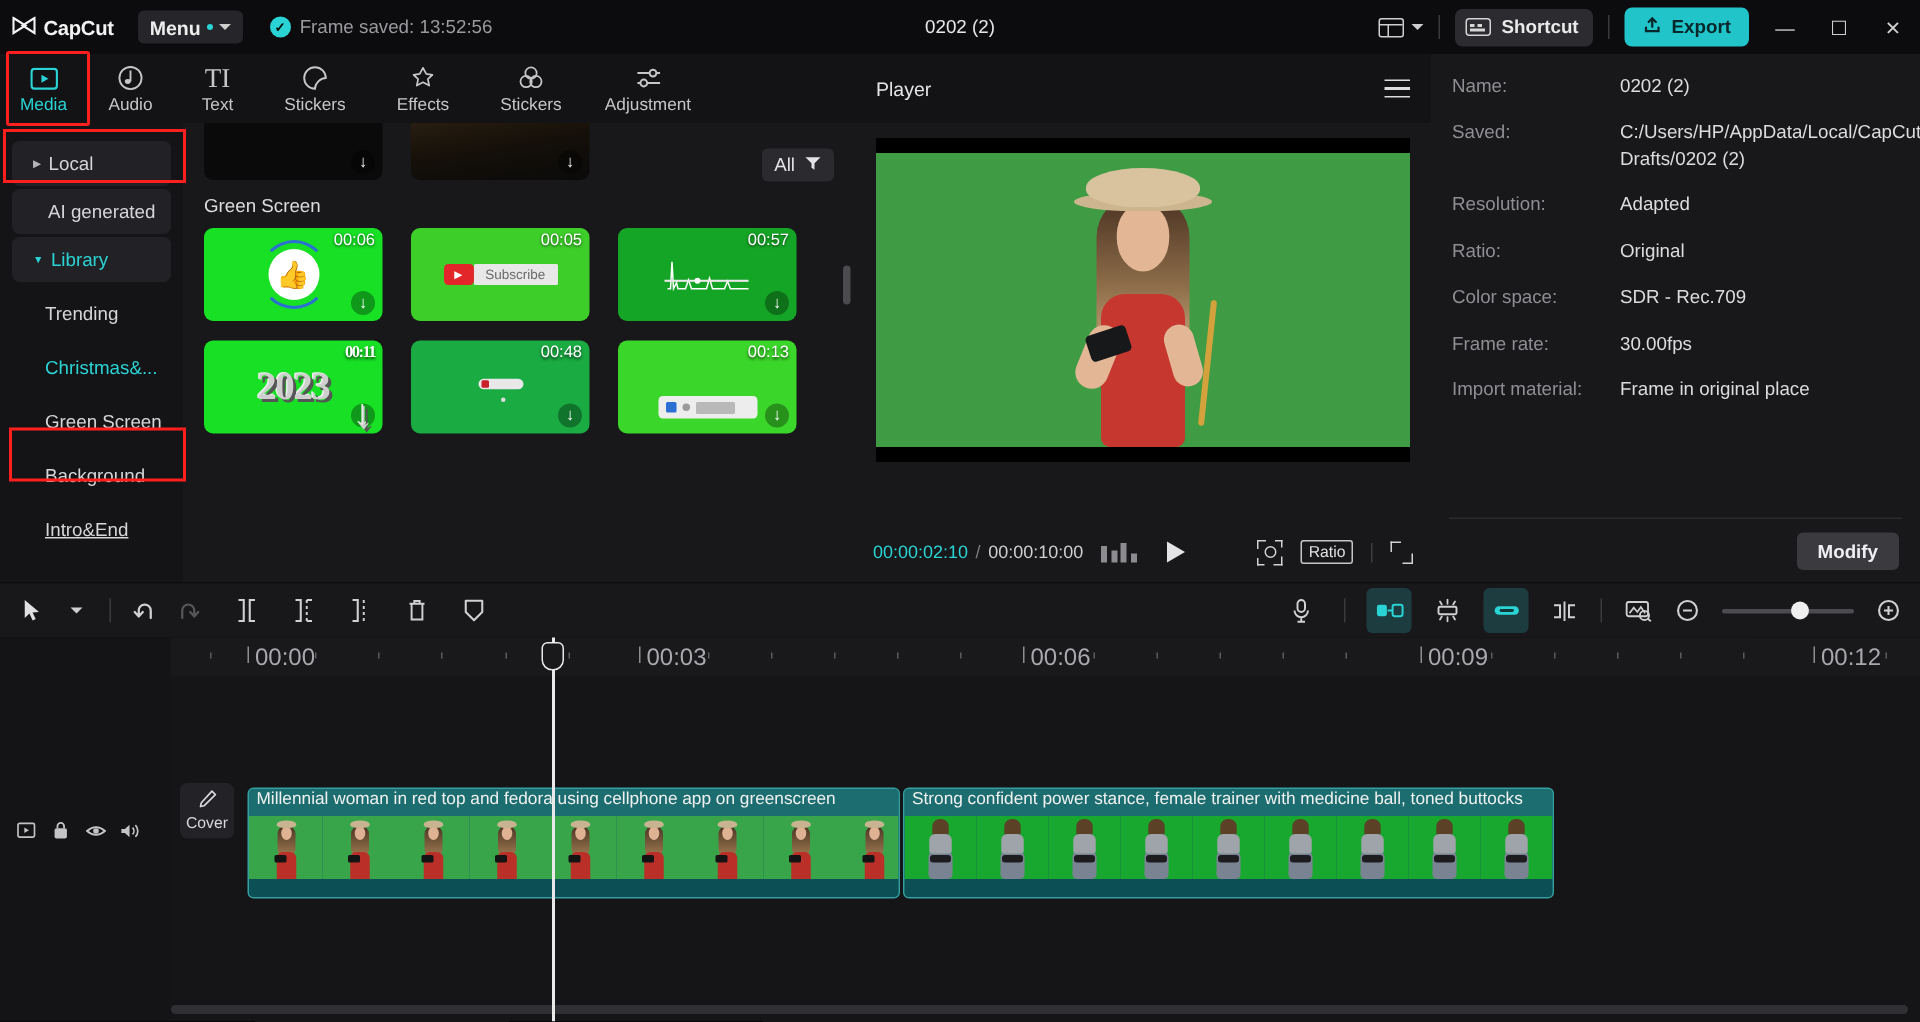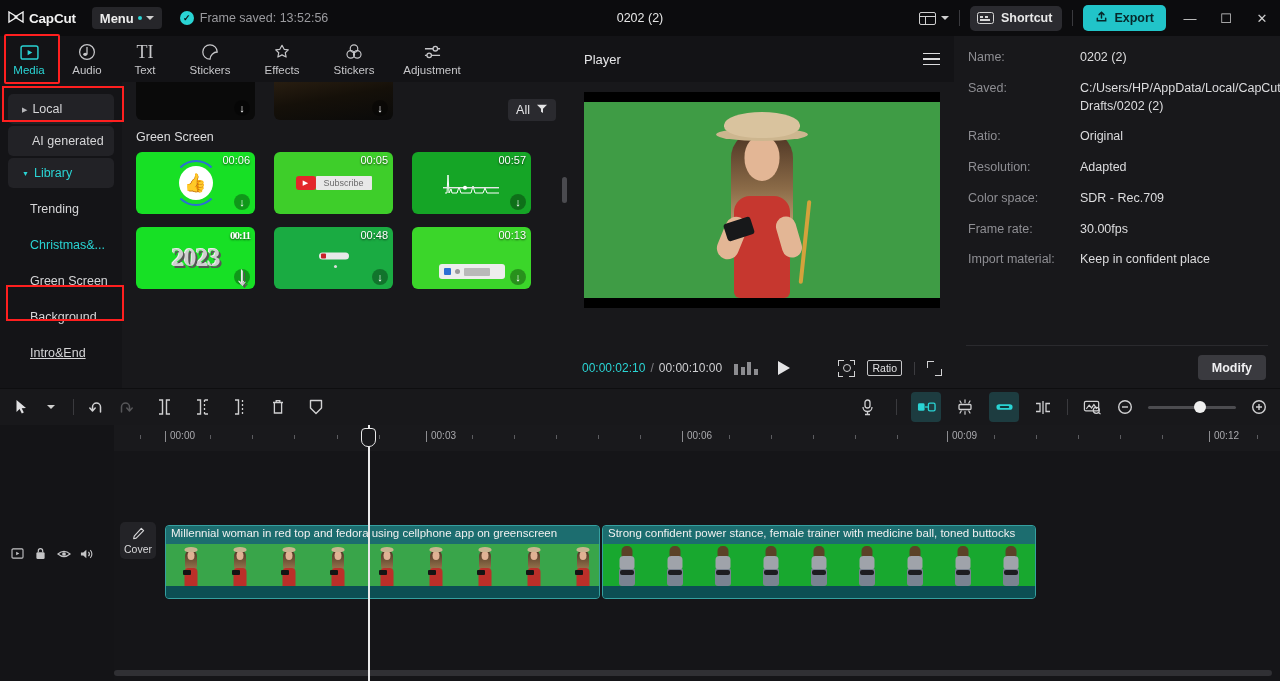--- a/index.html
+++ b/index.html
@@ -218,21 +218,21 @@
   .tlbtn.dim { color:#565659; }
   .tlbtn.on { background:#1d3c40; border-radius:4px; }
   .tl-sep { width:1px; height:16px; background:#3a3a3e; margin:0 7px; }
   .zoom-slider { width:88px; height:3px; background:#4c4c50; border-radius:2px; position:relative; margin:0 8px; }
   .zoom-knob { position:absolute; left:46px; top:-4.5px; width:12px; height:12px; border-radius:50%; background:#efefef; }
 
   
   .tl { position:absolute; left:0; top:425px; width:1280px; height:256px; background:#151518; }
   .tl-left { position:absolute; left:0; top:0; width:114px; height:256px; background:#141417; }
   .ruler { position:absolute; left:114px; top:0; right:0; height:26px; background:#19191c; }
-  .tick-major { position:absolute; top:5px; font-size:10px; color:#a9a9ad; white-space:nowrap; }
+  .tick-major { position:absolute; top:5px; font-size:16px; color:#a9a9ad; white-space:nowrap; }
   .tick-major:before { content:""; position:absolute; left:-5px; top:1px; width:1px; height:11px; background:#8d8d91; }
   .tick-minor { position:absolute; top:10px; width:1px; height:4px; background:#5c5c60; }
   .track-icons { position:absolute; left:8px; top:119px; display:flex; gap:4px; }
   .tic { width:19px;height:19px;display:flex;align-items:center;justify-content:center;color:#c4c4c6;font-size:11px;cursor:pointer;}
   .cover-btn {
     position:absolute; left:120px; top:97px; width:36px; height:37px; border-radius:5px;
     background:#232327; display:flex; flex-direction:column; align-items:center; justify-content:center; gap:1px;
     font-size:10.5px; color:#d8d8da; cursor:pointer;
   }
   .clip {
@@ -544,38 +544,38 @@
   <div class="details">
     <div class="drow">
       <span class="k">Name:</span>
       <span class="v">0202 (2)</span>
     </div>
     <div class="drow">
       <span class="k">Saved:</span>
       <span class="v" style="max-width:190px;">C:/Users/HP/AppData/Local/CapCut Drafts/0202 (2)</span>
     </div>
     <div class="drow">
+      <span class="k">Resolution:</span>
+      <span class="v">Adapted</span>
+    </div>
+    <div class="drow">
       <span class="k">Ratio:</span>
       <span class="v">Original</span>
-    </div>
-    <div class="drow">
-      <span class="k">Resolution:</span>
-      <span class="v">Adapted</span>
     </div>
     <div class="drow">
       <span class="k">Color space:</span>
       <span class="v">SDR - Rec.709</span>
     </div>
     <div class="drow">
       <span class="k">Frame rate:</span>
       <span class="v">30.00fps</span>
     </div>
     <div class="drow">
       <span class="k">Import material:</span>
-      <span class="v">Keep in confident place</span>
+      <span class="v">Frame in original place</span>
     </div>
     <div class="dsep"></div>
     <div class="modify">Modify</div>
   </div>
 
   <div class="tl-toolbar">
     <div style="width:6px"></div>
     <div class="tlbtn">
       <svg width="13" height="16" viewBox="0 0 13 16">
           <path d="M1.5 1 L1.5 13 L4.6 10 L6.8 14.6 L8.8 13.6 L6.7 9.3 L11 9 Z" fill="#e0e0e2"></path>

